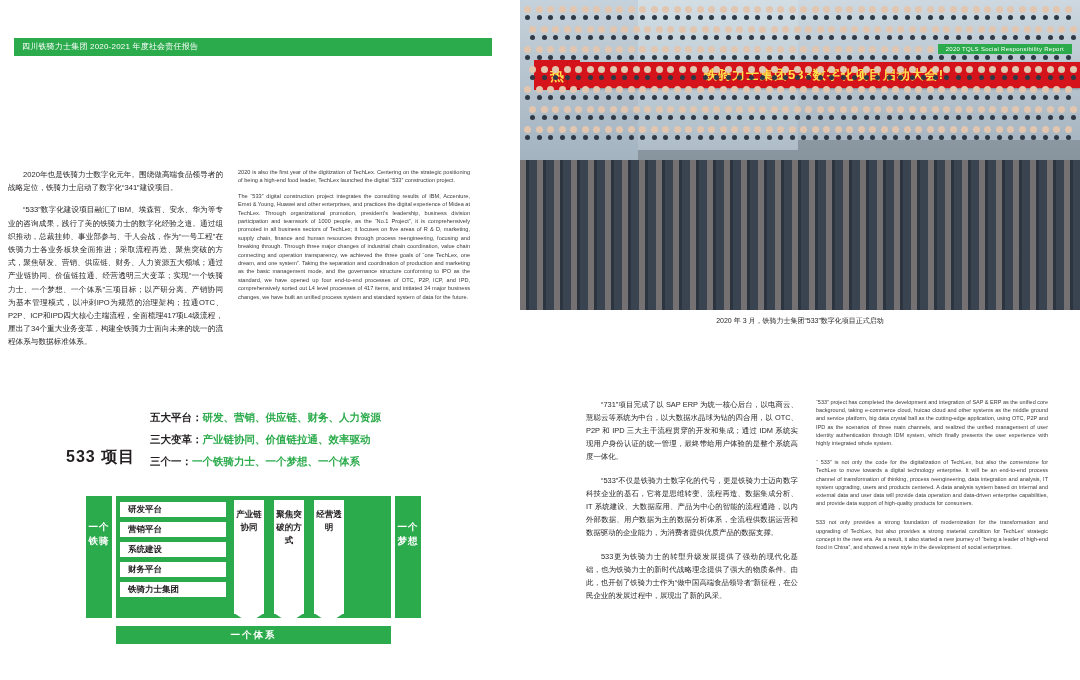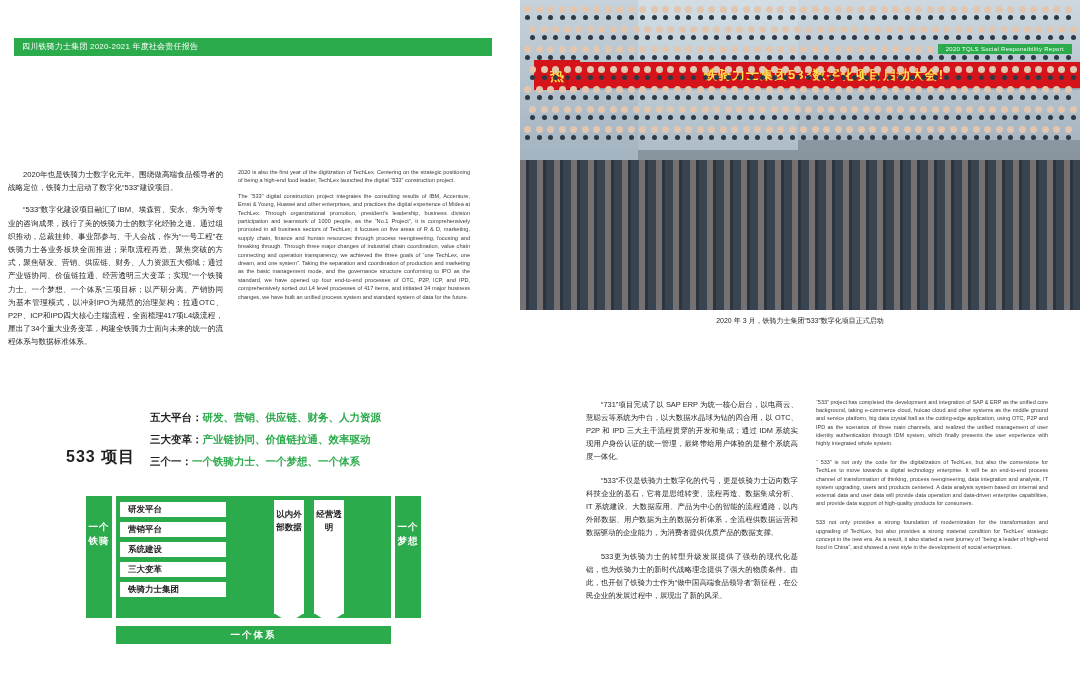--- a/index.html
+++ b/index.html
@@ -170,21 +170,21 @@
 <div class="page">
 
   <div class="left">
 
     <div class="ribbon">
       <span>四川铁骑力士集团 2020-2021 年度社会责任报告</span>
     </div>
 
 
     <div class="col-cn">
-      <p>2020年也是铁骑力士数字化元年。围绕做高端食品领导者的战略定位，铁骑力士启动了数字化“533”建设项目。</p>
+      <p>2020年也是铁骑力士数字化元年。围绕做高端食品领导者的战略定位，铁骑力士启动了数字化“341”建设项目。</p>
       <p>“533”数字化建设项目融汇了IBM、埃森哲、安永、华为等专业的咨询成果，践行了美的铁骑力士的数字化经验之道。通过组织推动，总裁挂帅、事业部参与、千人会战，作为“一号工程”在铁骑力士各业务板块全面推进；采取流程再造、聚焦突破的方式，聚焦研发、营销、供应链、财务、人力资源五大领域；通过产业链协同、价值链拉通、经营透明三大变革；实现“一个铁骑力士、一个梦想、一个体系”三项目标；以产研分离、产销协同为基本管理模式，以冲刺IPO为规范的治理架构；拉通OTC、P2P、ICP和IPD四大核心主端流程，全面梳理417项L4级流程，厘出了34个重大业务变革，构建全铁骑力士面向未来的统一的流程体系与数据标准体系。</p>
     </div>
 
     <div class="col-en">
       <p>2020 is also the first year of the digitization of TechLex. Centering on the strategic positioning of being a high-end food leader, TechLex launched the digital “533” construction project.</p>
       <p>The “533” digital construction project integrates the consulting results of IBM, Accenture, Ernst &amp; Young, Huawei and other enterprises, and practices the digital experience of Midea at TechLex. Through organizational promotion, president’s leadership, business division participation and teamwork of 1000 people, as the “No.1 Project”, it is comprehensively promoted in all business sectors of TechLex; it focuses on five areas of R &amp; D, marketing, supply chain, finance and human resources through process reengineering, focusing and breaking through. Through three major changes of industrial chain coordination, value chain connecting and operation transparency, we achieved the three goals of “one TechLex, one dream, and one system”. Taking the separation and coordination of production and marketing as the basic management mode, and the governance structure conforming to IPO as the standard, we have opened up four end-to-end processes of OTC, P2P, ICP, and IPD, comprehensively sorted out L4 level processes of 417 items, and initiated 34 major business changes, we have built an unified process system and standard system of data for the future.</p>
     </div>
 
     <div class="diagram">
 
@@ -204,26 +204,30 @@
 
 
       <div class="side side-l">一个铁骑</div>
       <div class="side side-r">一个梦想</div>
 
       <div class="mainbox">
         <div class="platforms">
           <div class="pf">研发平台</div>
           <div class="pf">营销平台</div>
           <div class="pf">系统建设</div>
-          <div class="pf">三大变革</div>
+          <div class="pf">财务平台</div>
           <div class="pf">铁骑力士集团</div>
         </div>
         <div class="arrows">
+          <div class="arrow a1">
+            <div class="txt">产业链协同</div>
+            <div class="tip"></div>
+          </div>
           <div class="arrow a2">
-            <div class="txt">以内外部数据</div>
+            <div class="txt">聚焦突破的方式</div>
             <div class="tip"></div>
           </div>
           <div class="arrow a3">
             <div class="txt">经营透明</div>
             <div class="tip"></div>
           </div>
         </div>
       </div>
 
       <div class="footbar">一个体系</div>

